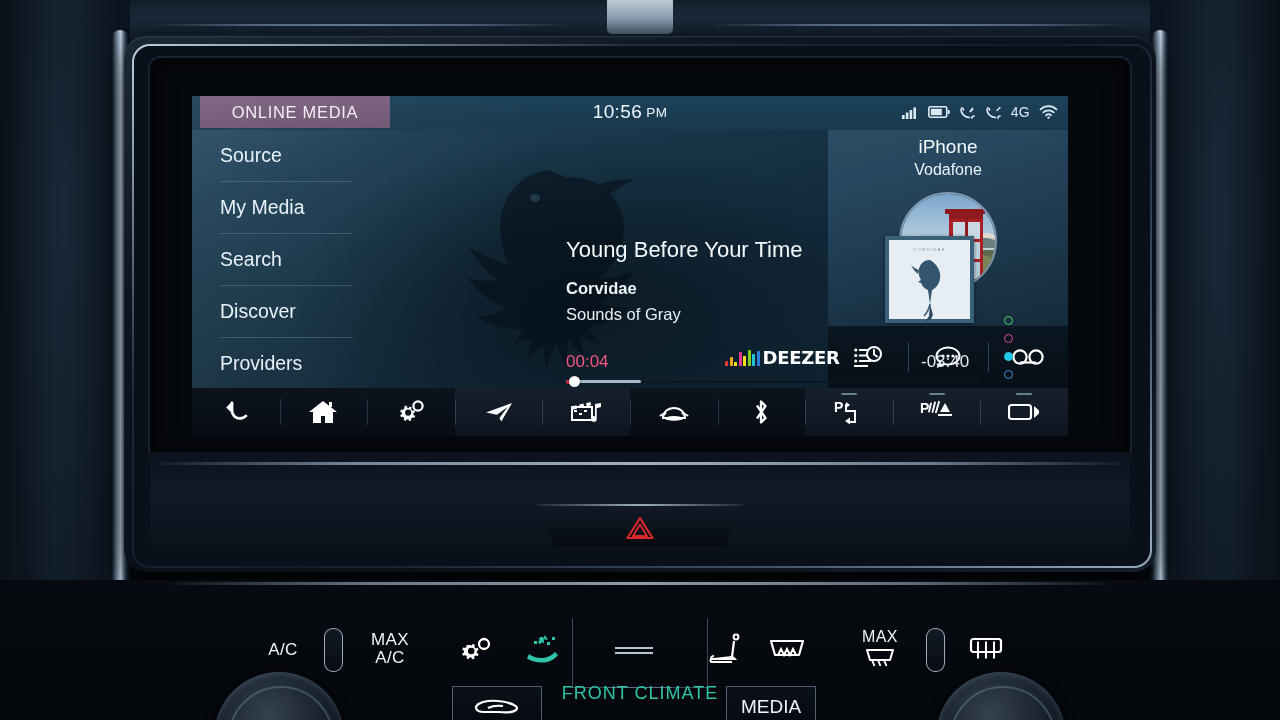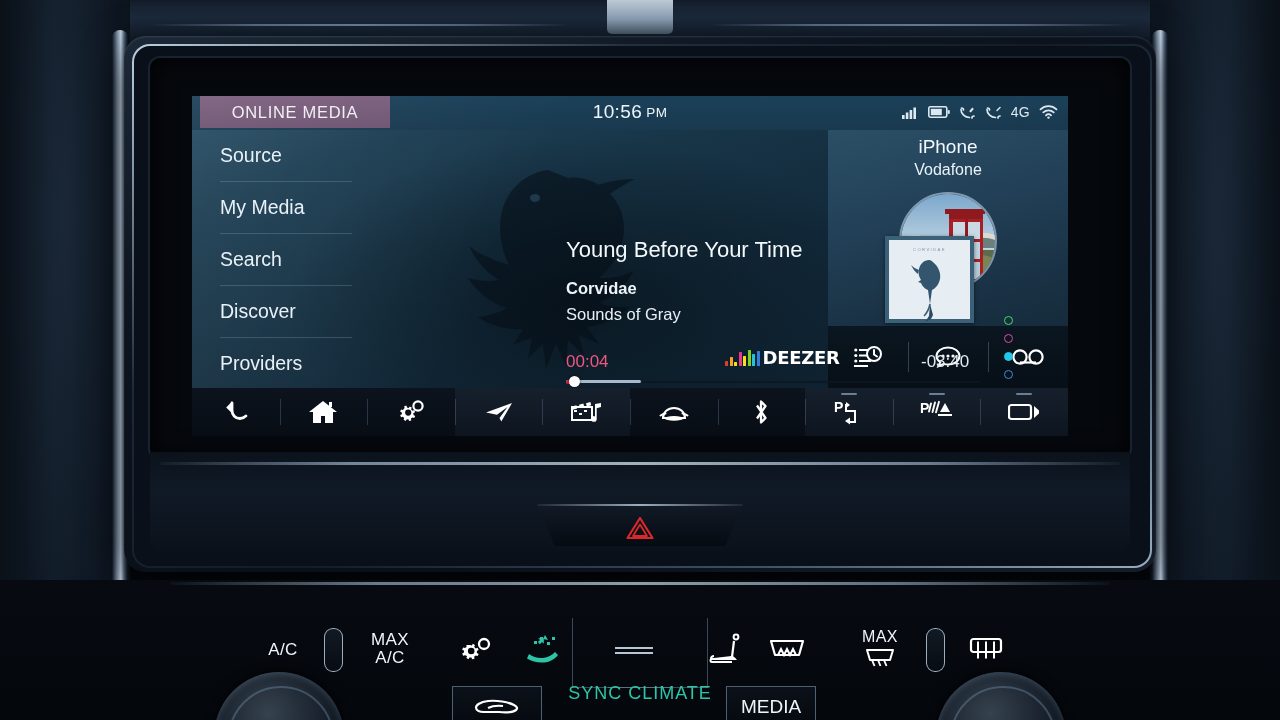--- a/index.html
+++ b/index.html
@@ -685,21 +685,21 @@
   <div class="cl-item" style="left:920px; top:626px; width:30px; height:48px;">
     <span class="pill"></span>
   </div>
   <div class="cl-item" style="left:958px; top:628px; width:56px; height:44px;">
     <svg width="40" height="28" viewBox="0 0 40 28">
       <rect x="5" y="3" width="30" height="13" rx="2.5" fill="none" stroke="#fff" stroke-width="2.2"></rect>
       <path fill="none" stroke="#fff" stroke-width="2" d="M12 5.5v17M20 5.5v17M28 5.5v17"></path>
     </svg>
   </div>
 
-  <div class="front-climate-label">SYNC CLIMATE</div>
+  <div class="front-climate-label">FRONT CLIMATE</div>
   <div class="btn-box" style="left:452px; top:686px; width:88px; height:40px;">
     <svg width="46" height="22" viewBox="0 0 46 22">
       <path fill="none" stroke="#fff" stroke-width="2.2" stroke-linejoin="round" d="M10 16c-5 0-8-2-8-4.5S6 6 14 5c9-1 20 1 26 4 3 1.6 4 3.5 2 5-3 2.2-11 2.6-17 2z"></path>
       <path fill="none" stroke="#fff" stroke-width="2" d="M14 12c4-2 10-2.6 15-2"></path>
     </svg>
   </div>
   <div class="btn-box" style="left:726px; top:686px; width:88px; height:40px;">
     <span>MEDIA</span>
   </div>
 

